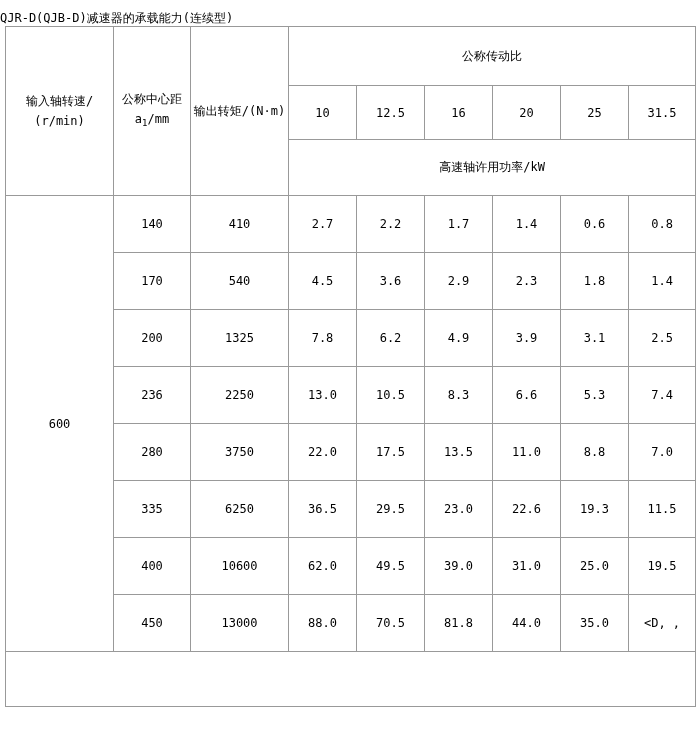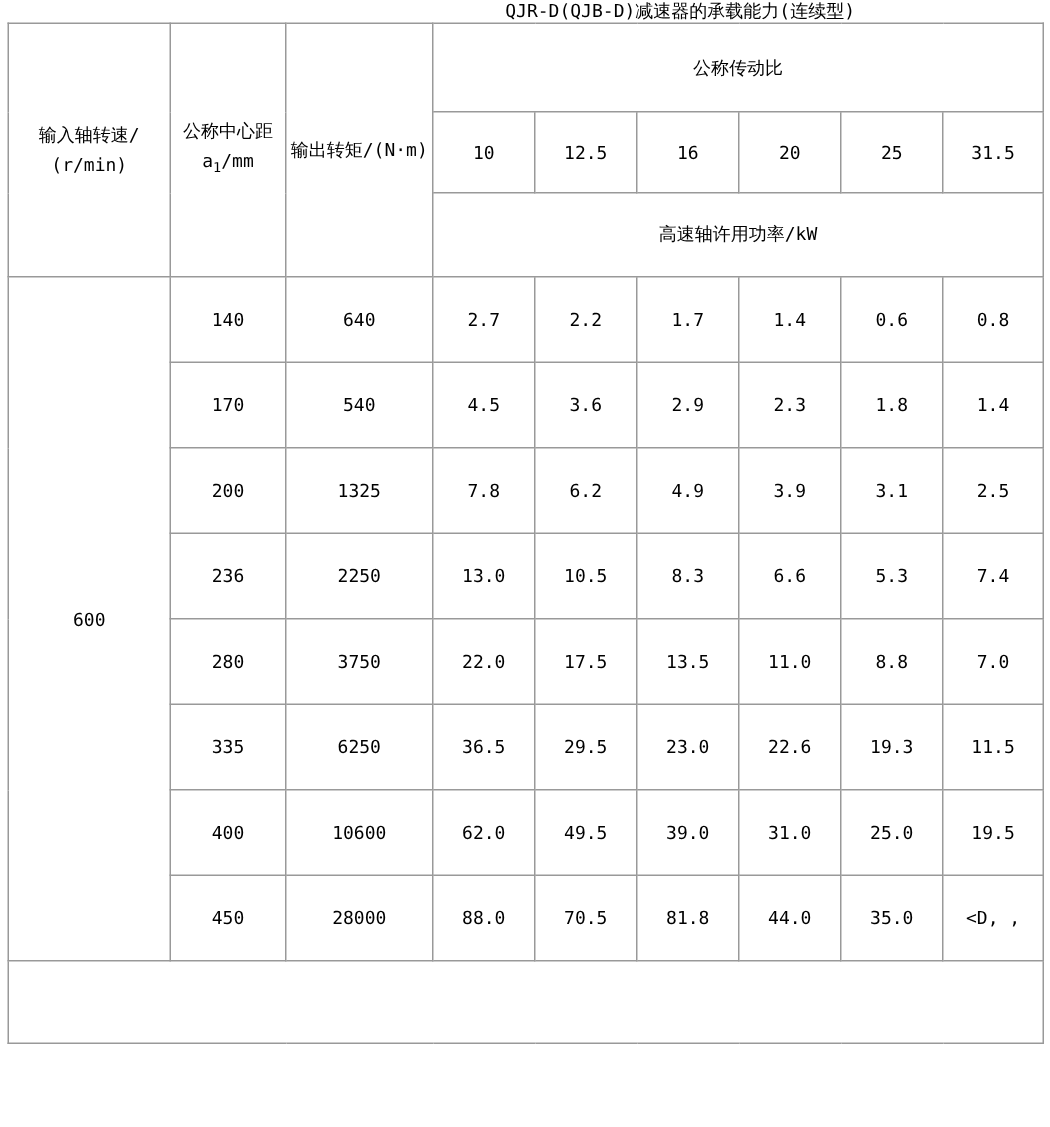--- a/index.html
+++ b/index.html
@@ -7,22 +7,22 @@
     padding: 0;
     background: #ffffff;
     width: 700px;
     height: 751px;
     font-family: "DejaVu Sans Mono", "DejaVu Sans", "Liberation Mono", monospace;
     font-size: 12px;
     color: #000000;
   }
   .page-title {
     width: 570px;
-    text-align: right;
-    padding-top: 0;
+    text-align: left;
+    padding-top: 11px;
     height: 15px;
     line-height: 15px;
     white-space: nowrap;
   }
   table.spec-table {
     border-collapse: collapse;
     table-layout: fixed;
     margin-left: 5px;
     width: 690px;
   }
@@ -86,21 +86,21 @@
     <td>31.5</td>
   </tr>
 
   <tr class="hrow3">
     <td colspan="6">高速轴许用功率/kW</td>
   </tr>
 
   <tr class="drow">
     <td rowspan="8">600</td>
     <td>140</td>
-    <td>640</td>
+    <td>410</td>
     <td>2.7</td>
     <td>2.2</td>
     <td>1.7</td>
     <td>1.4</td>
     <td>0.6</td>
     <td>0.8</td>
   </tr>
   <tr class="drow">
     <td>170</td>
     <td>540</td>
@@ -156,21 +156,21 @@
     <td>10600</td>
     <td>62.0</td>
     <td>49.5</td>
     <td>39.0</td>
     <td>31.0</td>
     <td>25.0</td>
     <td>19.5</td>
   </tr>
   <tr class="drow">
     <td>450</td>
-    <td>28000</td>
+    <td>13000</td>
     <td>88.0</td>
     <td>70.5</td>
     <td>81.8</td>
     <td>44.0</td>
     <td>35.0</td>
     <td>&lt;D, ,</td>
   </tr>
 
   <tr class="frow">
     <td colspan="9"></td>

